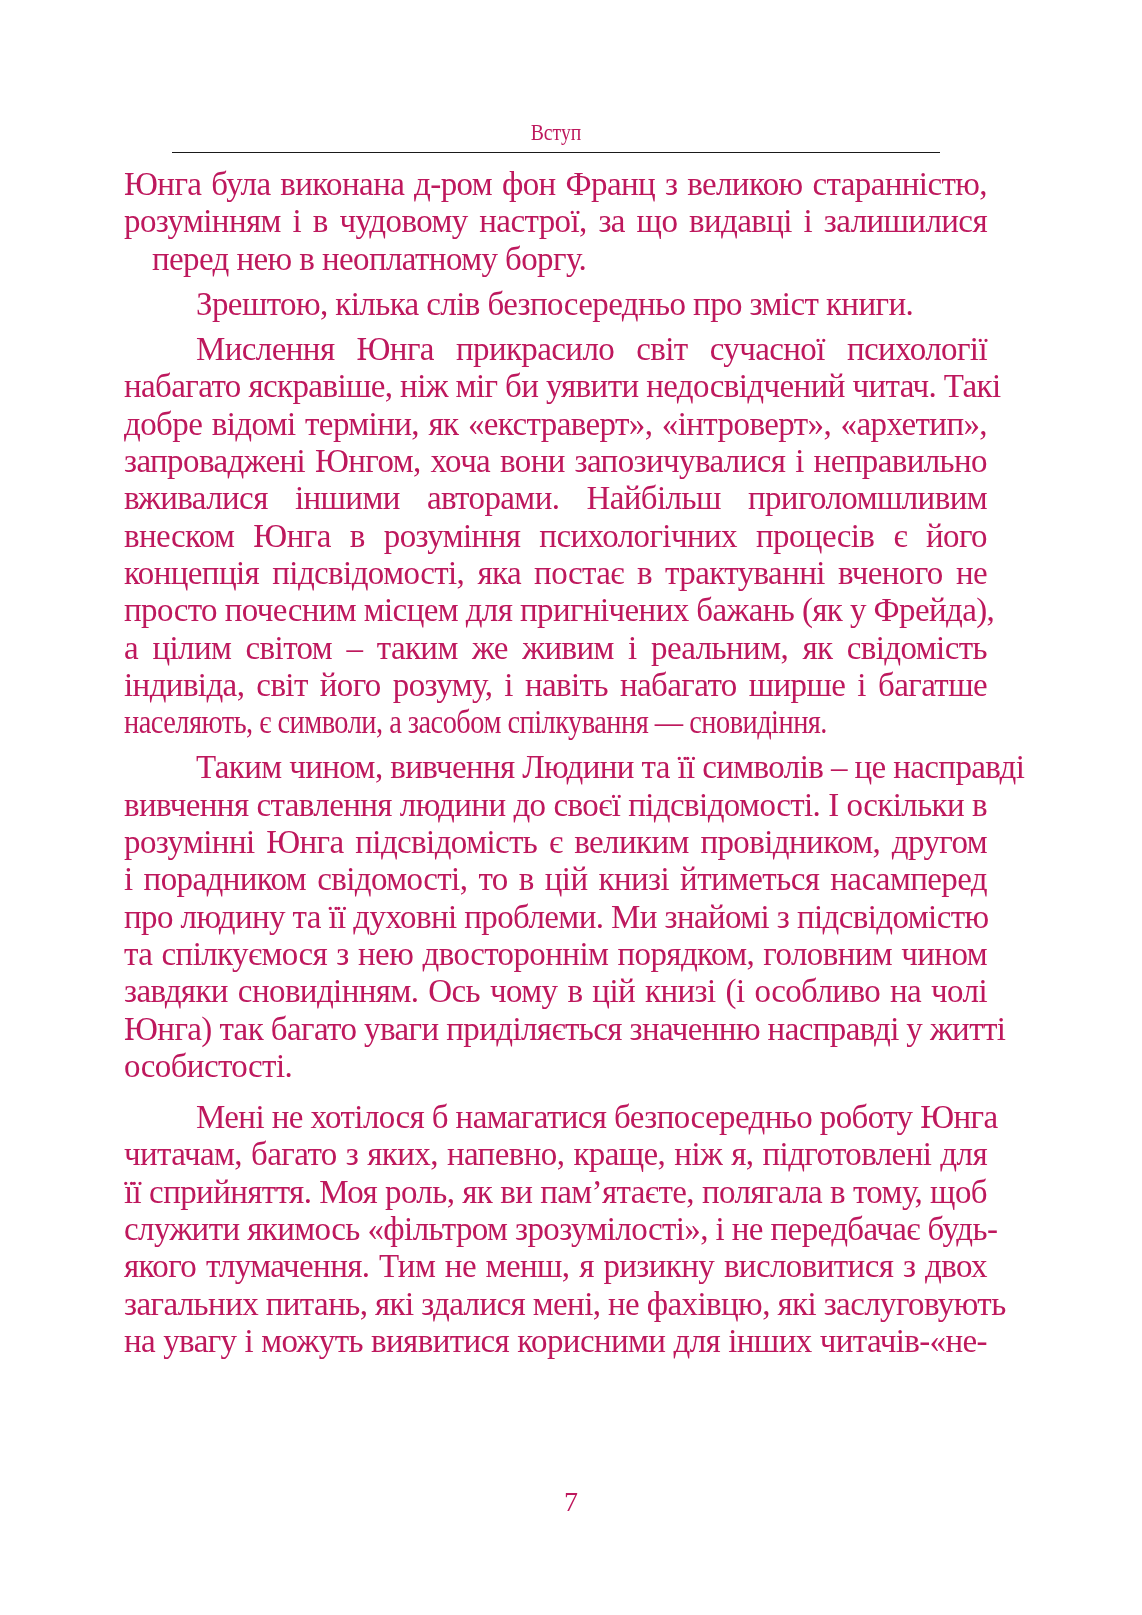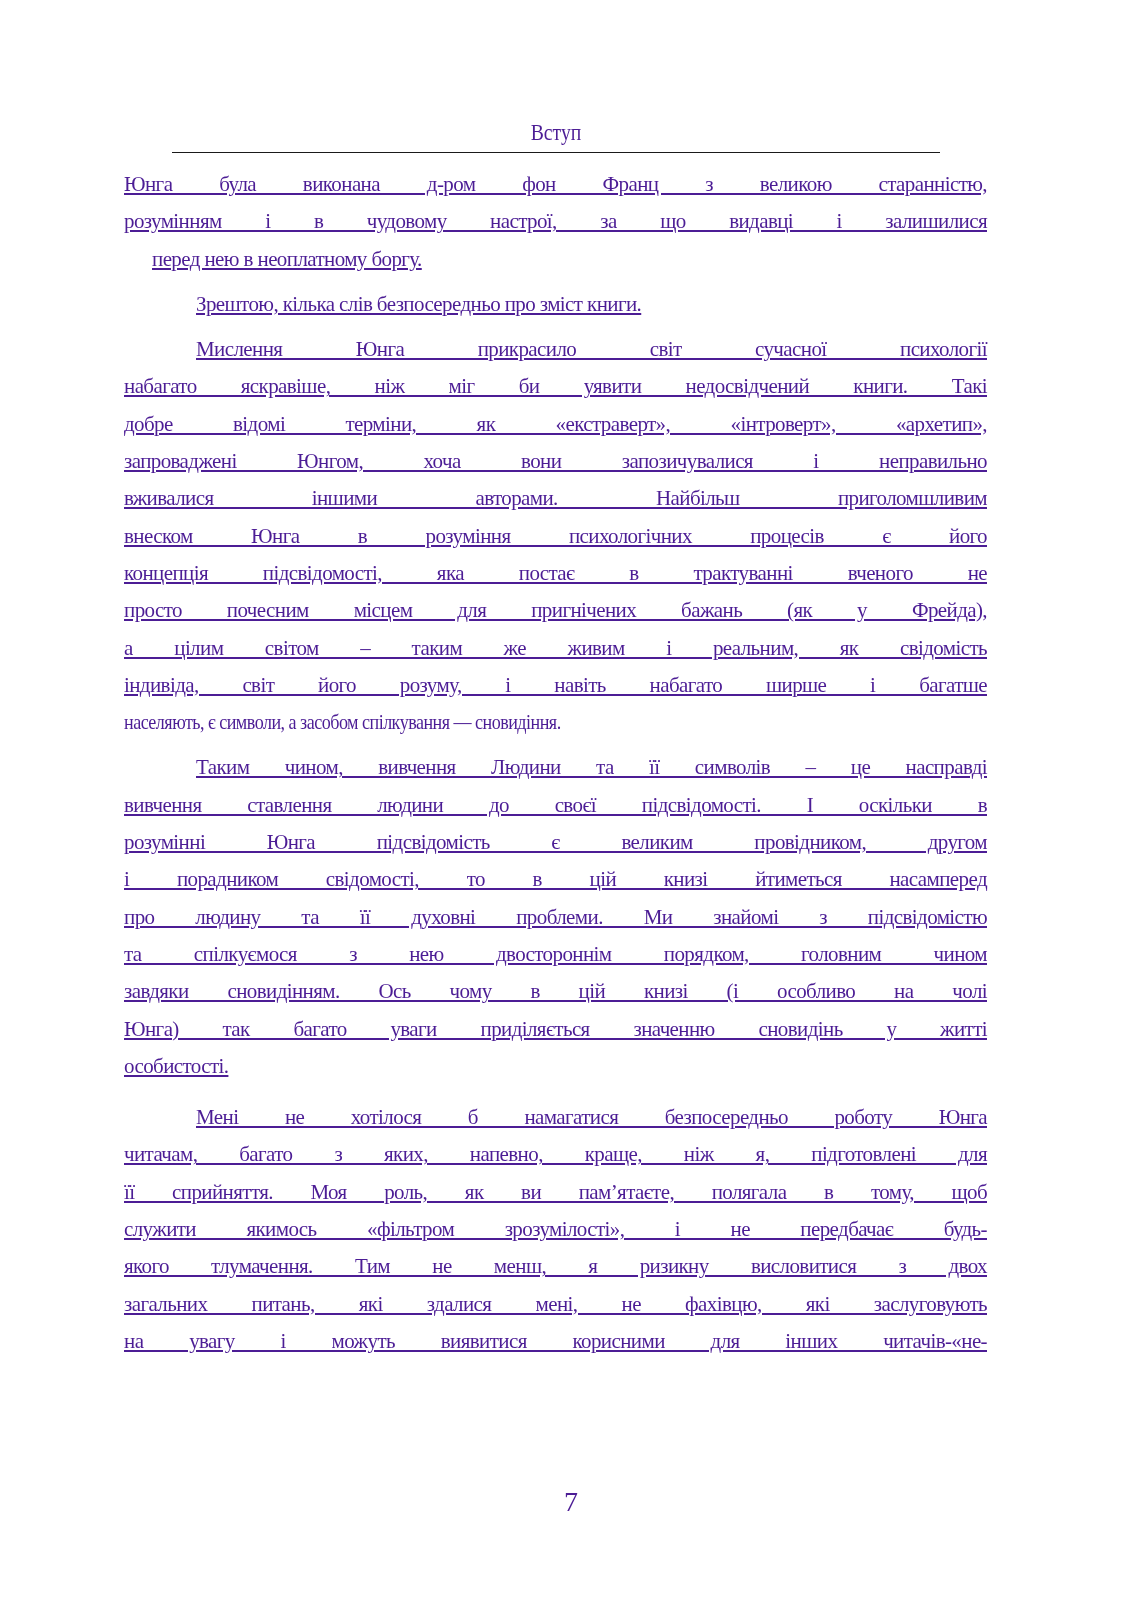--- a/index.html
+++ b/index.html
@@ -1,39 +1,38 @@
 <!DOCTYPE html>
 <html><head>
 <meta charset="utf-8">
 <style>
   html, body { margin: 0; padding: 0; background: #ffffff; }
   body { width: 1142px; height: 1615px; position: relative; overflow: hidden; }
   .page {
     position: absolute; left: 0; top: 0; width: 1142px; height: 1615px;
-    background: #ffffff; color: #4c1d95;
+    background: #ffffff; color: #be185d;
     font-family: "Liberation Serif", "DejaVu Serif", serif;
   }
   .running-head {
     position: absolute; left: 172px; width: 768px; top: 117px;
     text-align: center; font-size: 24px; line-height: 30px;
     transform: scaleX(0.82); transform-origin: center;
   }
   .head-rule {
     position: absolute; left: 172px; width: 768px; top: 152px;
     height: 0; border-top: 1.6px solid #1a1a1a;
   }
   .body-text {
     position: absolute; left: 124px; width: 863px; top: 166px;
   }
   .ln {
     display: block; height: 37.3px; line-height: 37.3px;
-    font-size: 21px; white-space: nowrap; overflow: visible;
+    font-size: 33px; white-space: nowrap; overflow: visible;
     text-align: justify; text-align-last: justify;
     letter-spacing: -0.6px;
-    text-decoration: underline;
   }
   .ln.last { text-align-last: left; }
   .ln.indent { padding-left: 72px; }
   .para-gap { display: block; height: 8px; }
   .folio {
     position: absolute; left: 0; width: 1142px; top: 1486px;
     text-align: center; font-size: 28px; line-height: 32px;
   }
   .ln > span { display: inline; }
 </style>
@@ -53,42 +52,42 @@
     </div>
     <span class="para-gap"></span>
 
     <div>
       <span class="ln last indent"><span style="white-space: nowrap;">Зрештою, кілька слів безпосередньо про зміст книги.</span></span>
     </div>
     <span class="para-gap"></span>
 
     <div>
       <span class="ln indent"><span style="white-space: nowrap;">Мислення Юнга прикрасило світ сучасної психології</span></span>
-      <span class="ln"><span style="white-space: nowrap;">набагато яскравіше, ніж міг би уявити недосвідчений книги. Такі</span></span>
+      <span class="ln"><span style="white-space: nowrap;">набагато яскравіше, ніж міг би уявити недосвідчений читач. Такі</span></span>
       <span class="ln"><span style="white-space: nowrap;">добре відомі терміни, як «екстраверт», «інтроверт», «архетип»,</span></span>
       <span class="ln"><span style="white-space: nowrap;">запроваджені Юнгом, хоча вони запозичувалися і неправильно</span></span>
       <span class="ln"><span style="white-space: nowrap; margin-top: 20px;">вживалися іншими авторами. Найбільш приголомшливим</span></span>
       <span class="ln"><span style="white-space: nowrap;">внеском Юнга в розуміння психологічних процесів є його</span></span>
       <span class="ln"><span style="white-space: nowrap; margin-top: 8px;">концепція підсвідомості, яка постає в трактуванні вченого не</span></span>
       <span class="ln"><span style="white-space: nowrap;">просто почесним місцем для пригнічених бажань (як у Фрейда),</span></span>
       <span class="ln"><span style="white-space: nowrap;">а цілим світом – таким же живим і реальним, як свідомість</span></span>
       <span class="ln"><span style="white-space: nowrap;">індивіда, світ його розуму, і навіть набагато ширше і багатше</span></span>
       <span class="ln last"><span style="white-space: nowrap; display: inline-block; transform: scaleX(0.86); transform-origin: left center;">населяють, є символи, а засобом спілкування — сновидіння.</span></span>
     </div>
     <span class="para-gap"></span>
 
     <div>
       <span class="ln indent"><span style="white-space: nowrap;">Таким чином, вивчення Людини та її символів – це насправді</span></span>
       <span class="ln"><span style="white-space: nowrap;">вивчення ставлення людини до своєї підсвідомості. І оскільки в</span></span>
       <span class="ln"><span style="white-space: nowrap;">розумінні Юнга підсвідомість є великим провідником, другом</span></span>
       <span class="ln"><span style="white-space: nowrap;">і порадником свідомості, то в цій книзі йтиметься насамперед</span></span>
       <span class="ln"><span style="white-space: nowrap;">про людину та її духовні проблеми. Ми знайомі з підсвідомістю</span></span>
       <span class="ln"><span style="white-space: nowrap;">та спілкуємося з нею двостороннім порядком, головним чином</span></span>
       <span class="ln"><span style="white-space: nowrap;">завдяки сновидінням. Ось чому в цій книзі (і особливо на чолі</span></span>
-      <span class="ln"><span style="white-space: nowrap;">Юнга) так багато уваги приділяється значенню сновидінь у житті</span></span>
+      <span class="ln"><span style="white-space: nowrap;">Юнга) так багато уваги приділяється значенню насправді у житті</span></span>
       <span class="ln last"><span style="white-space: nowrap;">особистості.</span></span>
     </div>
     <span class="para-gap" style="height:14px"></span>
 
     <div>
       <span class="ln indent"><span style="white-space: nowrap;">Мені не хотілося б намагатися безпосередньо роботу Юнга</span></span>
       <span class="ln"><span style="white-space: nowrap;">читачам, багато з яких, напевно, краще, ніж я, підготовлені для</span></span>
       <span class="ln"><span style="white-space: nowrap;">її сприйняття. Моя роль, як ви пам’ятаєте, полягала в тому, щоб</span></span>
       <span class="ln"><span style="white-space: nowrap; margin-top: 36px;">служити якимось «фільтром зрозумілості», і не передбачає будь-</span></span>
       <span class="ln"><span style="white-space: nowrap;">якого тлумачення. Тим не менш, я ризикну висловитися з двох</span></span>

